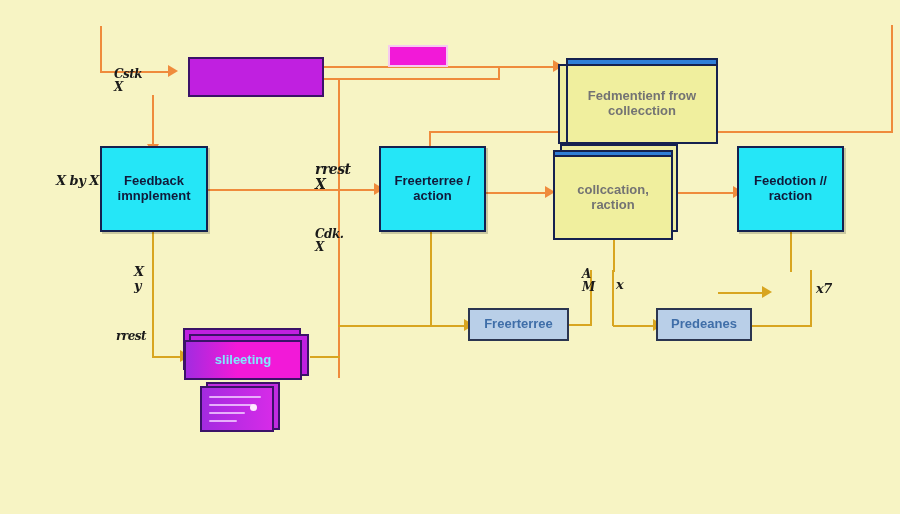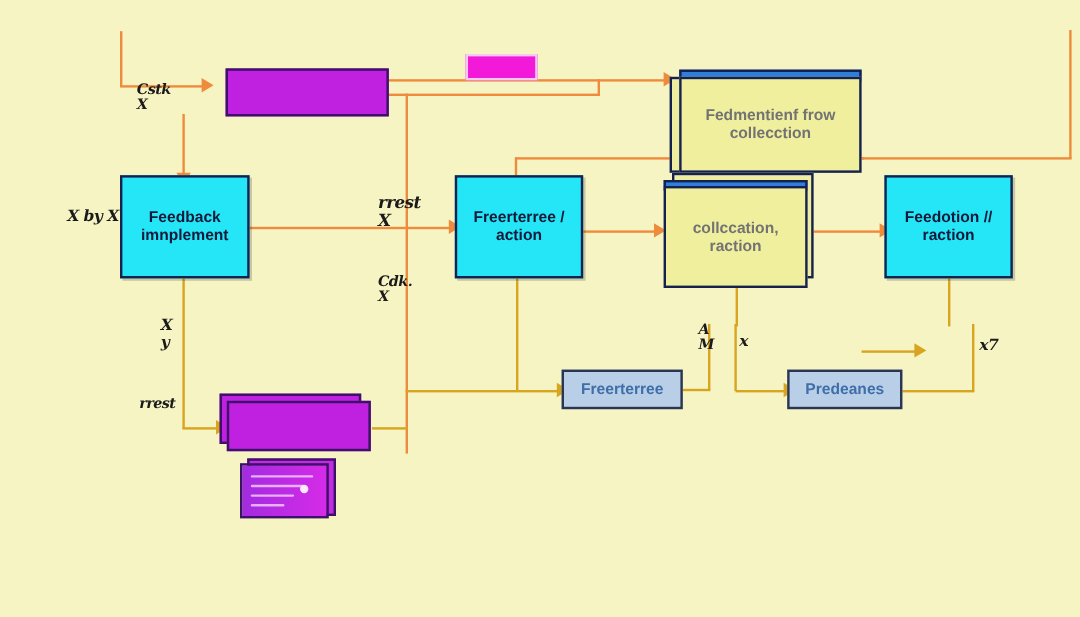--- a/index.html
+++ b/index.html
@@ -181,20 +181,23 @@
 raction</span>
   </div>
 
   <div class="node cyan" style="left:737px;top:146px;width:107px;height:86px;">
     <span style="white-space:pre-line;">Feedotion //
 raction</span>
   </div>
 
   <div class="stack mag-sheet" style="left:183px;top:328px;width:118px;height:42px;"></div>
   <div class="stack mag-sheet" style="left:189px;top:334px;width:120px;height:42px;"></div>
+  <div class="node magenta" style="left:184px;top:340px;width:118px;height:40px;background:linear-gradient(90deg,#a32be0 0%,#f219d8 45%,#f219d8 100%);">
+    <span>slileeting</span>
+  </div>
 
   <div class="pdoc" style="left:206px;top:382px;width:70px;height:44px;"></div>
   <div class="pdoc" style="left:200px;top:386px;width:70px;height:42px;background:linear-gradient(90deg,#a32be0,#d62be8);">
     <span class="ln" style="left:7px;top:8px;width:52px;"></span>
     <span class="ln" style="left:7px;top:16px;width:44px;"></span>
     <span class="ln" style="left:7px;top:24px;width:36px;"></span>
     <span class="ln" style="left:7px;top:32px;width:28px;"></span>
     <span class="dot" style="left:48px;top:16px;"></span>
   </div>
 

